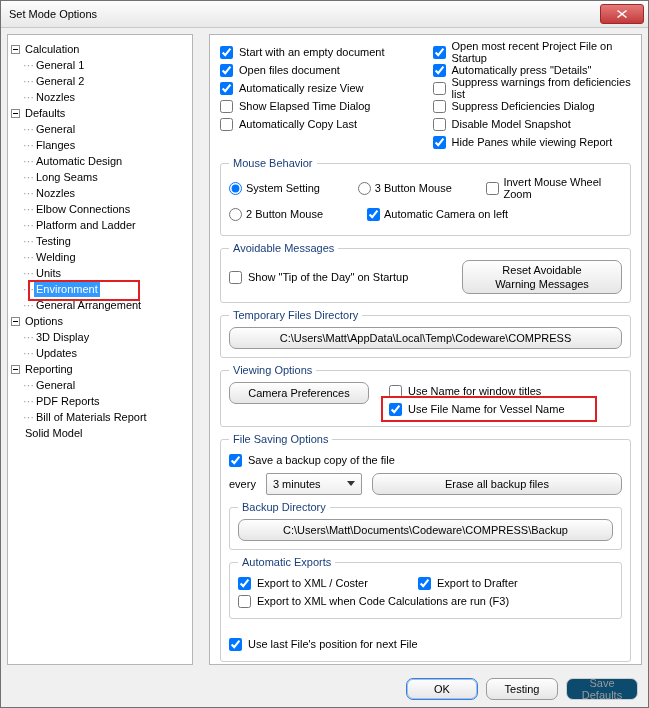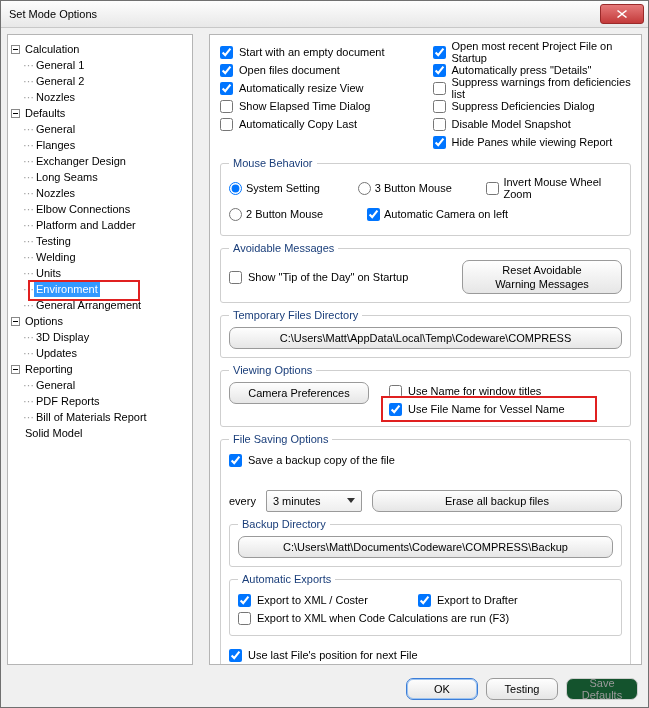--- a/index.html
+++ b/index.html
@@ -28,21 +28,21 @@
   .chk{display:flex;align-items:center;height:18px;gap:6px}
   .chk input{margin:0}
   fieldset{border:1px solid #cfcfcf;border-radius:3px;margin:6px 0 4px 0;padding:6px 8px 8px 8px}
   legend{padding:0 4px;color:#1a3e7a}
   .radio-row{display:flex;align-items:center;gap:8px;height:26px}
   .radio-row label{display:flex;align-items:center;gap:4px;width:130px}
   .radio-row input{margin:0}
   .btn{background:linear-gradient(#fefefe,#e6e6e6);border:1px solid #9a9a9a;border-radius:7px;height:22px;display:inline-flex;align-items:center;justify-content:center;padding:0 12px;cursor:pointer;font-family:inherit;font-size:11px}
   .btn.wide{width:100%}
   .btn.tall{height:34px;line-height:14px;text-align:center}
-  .btn.disabled{color:#9a9a9a;border-color:#cfcfcf;background:#14532d;cursor:default}
+  .btn.disabled{color:#9a9a9a;border-color:#cfcfcf;background:#0c4a6e;cursor:default}
   .row-flex{display:flex;align-items:center;gap:10px}
   .sel-box{border:1px solid #9a9a9a;background:linear-gradient(#fff,#eee);height:20px;display:inline-flex;align-items:center;padding:0 18px 0 6px;position:relative;min-width:70px;border-radius:2px}
   .sel-box::after{content:"";position:absolute;right:6px;top:7px;border-left:4px solid transparent;border-right:4px solid transparent;border-top:5px solid #333}
   .viewing{display:flex;gap:10px}
   .viewing .left{width:150px}
   .viewing .right{flex:1;position:relative}
   .hl-box{position:absolute;border:2px solid #e02020;pointer-events:none}
   .foot{height:36px;border-top:0;display:flex;align-items:center;justify-content:flex-end;padding:0 10px;gap:8px}
   .foot .btn{width:72px;justify-content:center}
   .foot .btn.primary{border-color:#3b7dd8;box-shadow:0 0 0 1px #9cc3f0 inset}
@@ -119,21 +119,21 @@
               <div class="row">
                 <span class="sp" style="width:13px"></span>
                 <span class="dots">⋯</span>
                 <span class="lbl">Flanges</span>
               </div>
             </li>
           <li>
               <div class="row">
                 <span class="sp" style="width:13px"></span>
                 <span class="dots">⋯</span>
-                <span class="lbl">Exchanger Design</span>
+                <span class="lbl">Automatic Design</span>
               </div>
             </li>
           <li>
               <div class="row">
                 <span class="sp" style="width:13px"></span>
                 <span class="dots">⋯</span>
                 <span class="lbl">Long Seams</span>
               </div>
             </li>
           <li>
@@ -374,21 +374,21 @@
             </div>
           </div>
         </fieldset>
 
         <fieldset>
           <legend>File Saving Options</legend>
           <label class="chk">
               <input type="checkbox" checked="" style="">
               <span>Save a backup copy of the file</span>
             </label>
-          <div class="row-flex" style="margin-top:21px">
+          <div class="row-flex" style="margin-top:4px">
             <span>every</span>
             <div class="sel-box">
                 <span>3 minutes</span>
               </div>
             <button class="btn" style="flex:1">Erase all backup files</button>
           </div>
           <fieldset style="">
             <legend>Backup Directory</legend>
             <button class="btn wide">C:\Users\Matt\Documents\Codeware\COMPRESS\Backup</button>
           </fieldset>
@@ -402,21 +402,21 @@
               <label class="chk">
                   <input type="checkbox" checked="" style="">
                   <span>Export to Drafter</span>
                 </label>
             </div>
             <label class="chk">
                 <input type="checkbox" style="">
                 <span>Export to XML when Code Calculations are run (F3)</span>
               </label>
           </fieldset>
-          <label class="chk" style="margin-top:10px">
+          <label class="chk" style="margin-top:16px">
               <input type="checkbox" checked="" style="">
               <span>Use last File's position for next File</span>
             </label>
         </fieldset>
       </div>
     </div>
 
     <div class="foot">
       <button class="btn primary">OK</button>
       <button class="btn">Testing</button>

